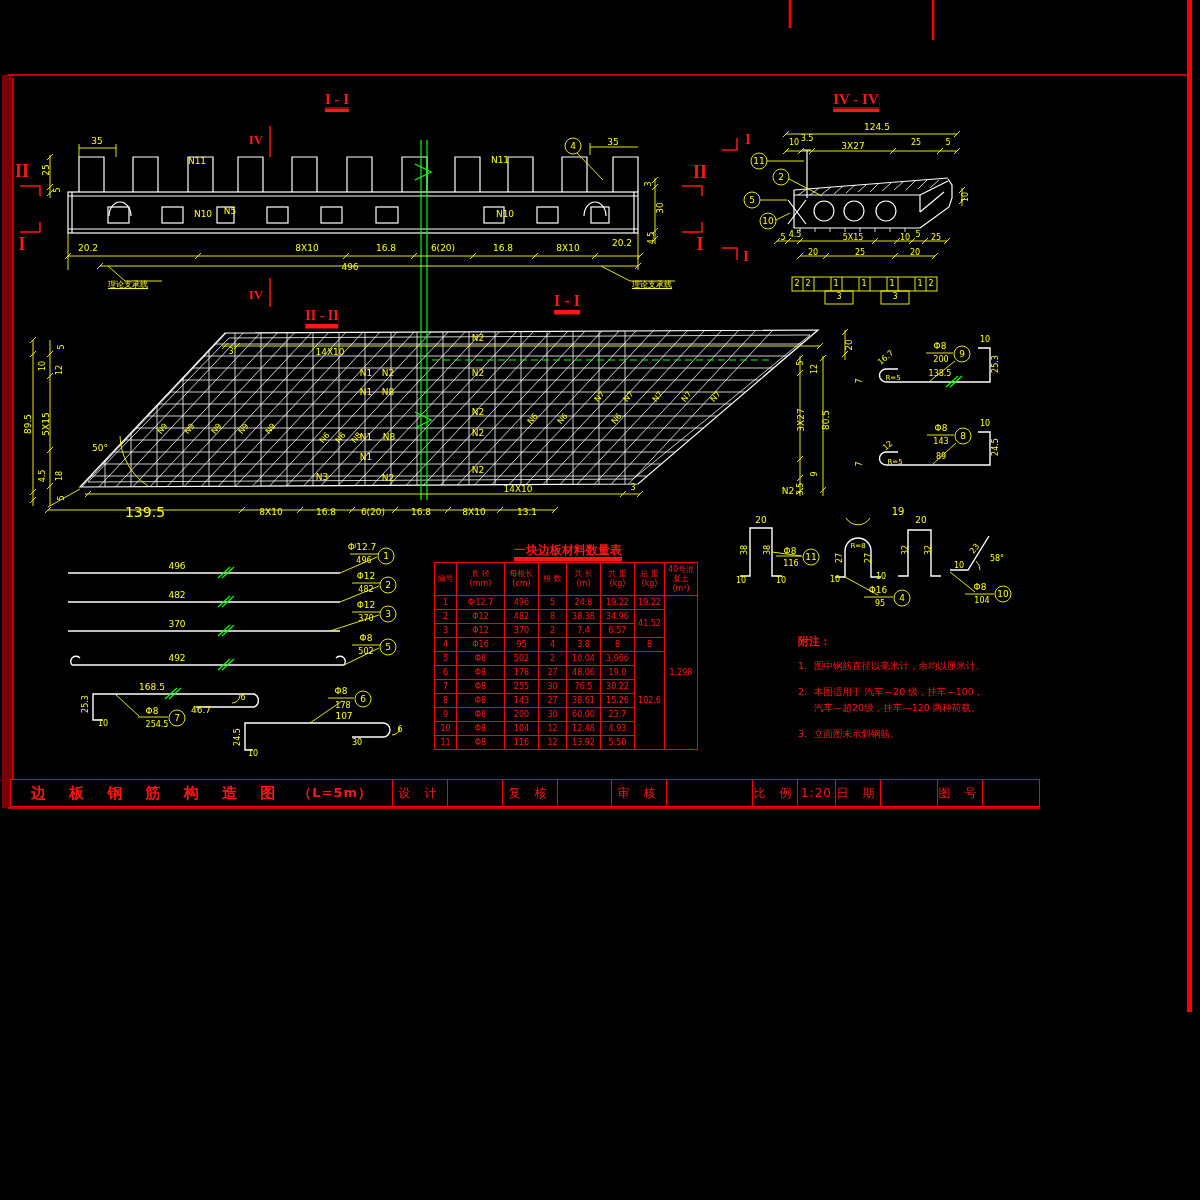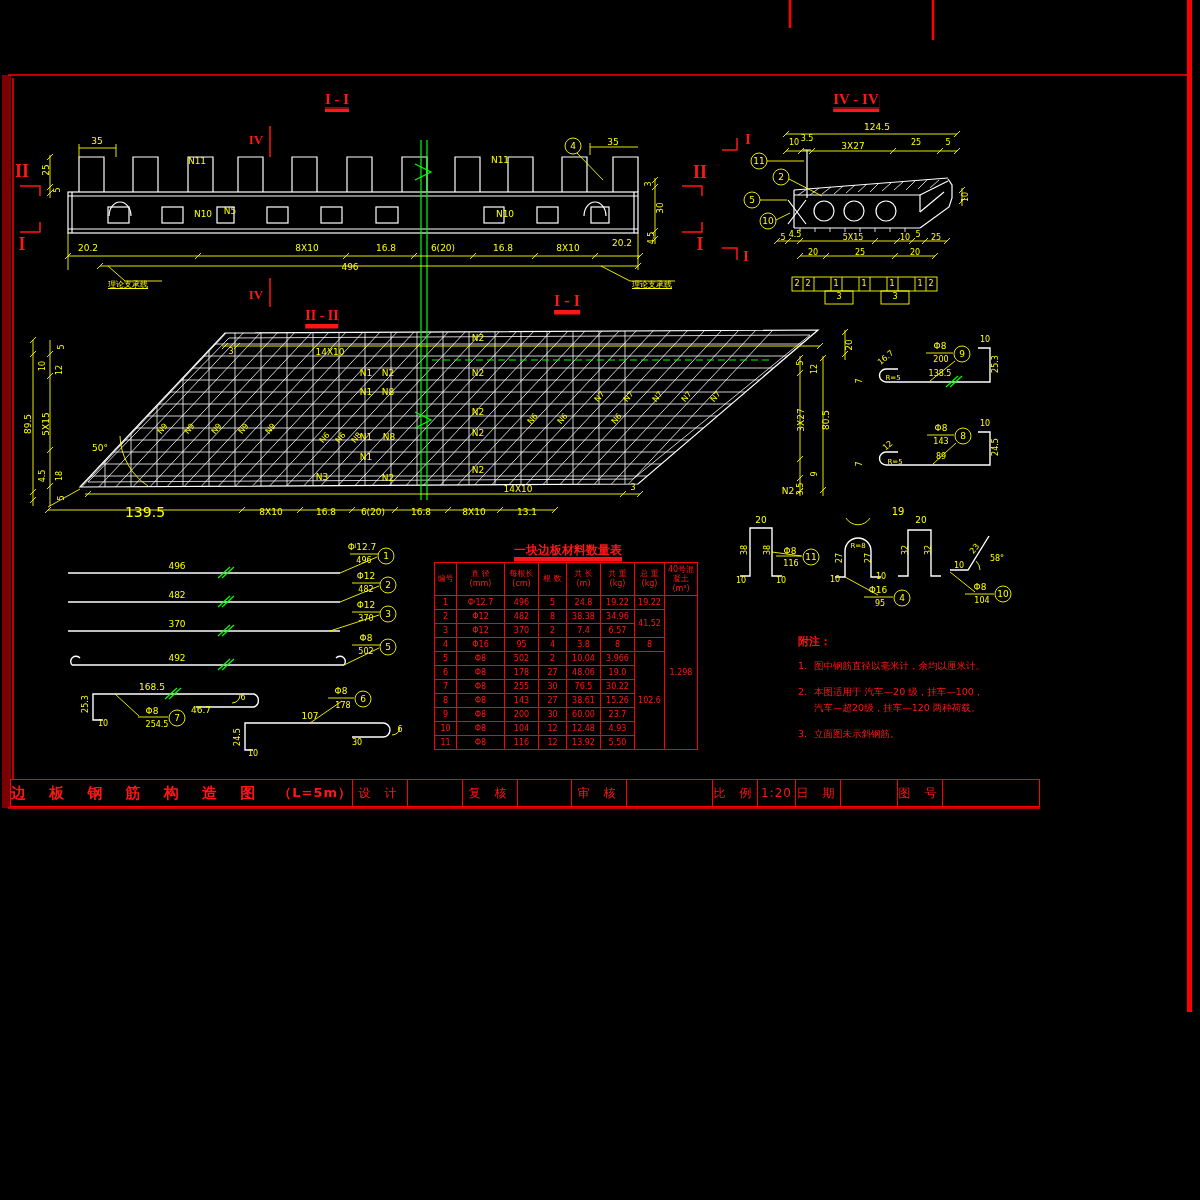--- a/index.html
+++ b/index.html
@@ -400,21 +400,21 @@
       <span class="anno c-y" style="left: 366px; top: 652px; font-size: 8px;">502</span>
       <span class="anno c-y" style="left: 388px; top: 647px; font-size: 9px;">5</span>
       <span class="anno c-y" style="left: 152px; top: 687px; font-size: 9px;">168.5</span>
       <span class="anno c-y" style="left: 201px; top: 710px; font-size: 9px;">46.7</span>
       <span class="anno c-y" style="left: 243px; top: 698px; font-size: 8px;">6</span>
       <span class="anno c-y" style="left: 86px; top: 704px; font-size: 8px; transform: translate(-50%, -50%) rotate(-90deg);">25.3</span>
       <span class="anno c-y" style="left: 103px; top: 724px; font-size: 8px;">10</span>
       <span class="anno c-y" style="left: 152px; top: 711px; font-size: 9px;">Φ8</span>
       <span class="anno c-y" style="left: 157px; top: 725px; font-size: 8px;">254.5</span>
       <span class="anno c-y" style="left: 177px; top: 718px; font-size: 9px;">7</span>
-      <span class="anno c-y" style="left: 310px; top: 716px; font-size: 9px;">107</span>
+      <span class="anno c-y" style="left: 344px; top: 716px; font-size: 9px;">107</span>
       <span class="anno c-y" style="left: 357px; top: 743px; font-size: 8px;">30</span>
       <span class="anno c-y" style="left: 400px; top: 730px; font-size: 8px;">6</span>
       <span class="anno c-y" style="left: 238px; top: 737px; font-size: 8px; transform: translate(-50%, -50%) rotate(-90deg);">24.5</span>
       <span class="anno c-y" style="left: 253px; top: 754px; font-size: 8px;">10</span>
       <span class="anno c-y" style="left: 341px; top: 691px; font-size: 9px;">Φ8</span>
       <span class="anno c-y" style="left: 343px; top: 706px; font-size: 8px;">178</span>
       <span class="anno c-y" style="left: 363px; top: 699px; font-size: 9px;">6</span>
       <span class="anno c-y" style="left: 940px; top: 346px; font-size: 9px;">Φ8</span>
       <span class="anno c-y" style="left: 941px; top: 360px; font-size: 8px;">200</span>
       <span class="anno c-y" style="left: 962px; top: 354px; font-size: 9px;">9</span>
@@ -601,21 +601,21 @@
 汽车—超20级，挂车—120 两种荷载。</span>
         </div>
         <div class="note-item">
           <span class="note-num">3.</span>
           <span class="note-text">立面图未示斜钢筋。</span>
         </div>
       </div>
   </div>
 
   <div class="tbar">
-    <div class="tb-cell tb-title" style="width:342px">
+    <div class="tb-cell tb-title" style="width:382px">
       <span class="big">边 板 钢 筋 构 造 图</span>
       <span class="sub">（L=5m）</span>
     </div>
     <div class="tb-cell" style="width:55px">设 计</div>
     <div class="tb-cell tb-val" style="width:55px"></div>
     <div class="tb-cell" style="width:55px">复 核</div>
     <div class="tb-cell tb-val" style="width:54px"></div>
     <div class="tb-cell" style="width:55px">审 核</div>
     <div class="tb-cell tb-val" style="width:86px"></div>
     <div class="tb-cell" style="width:45px">比 例</div>

